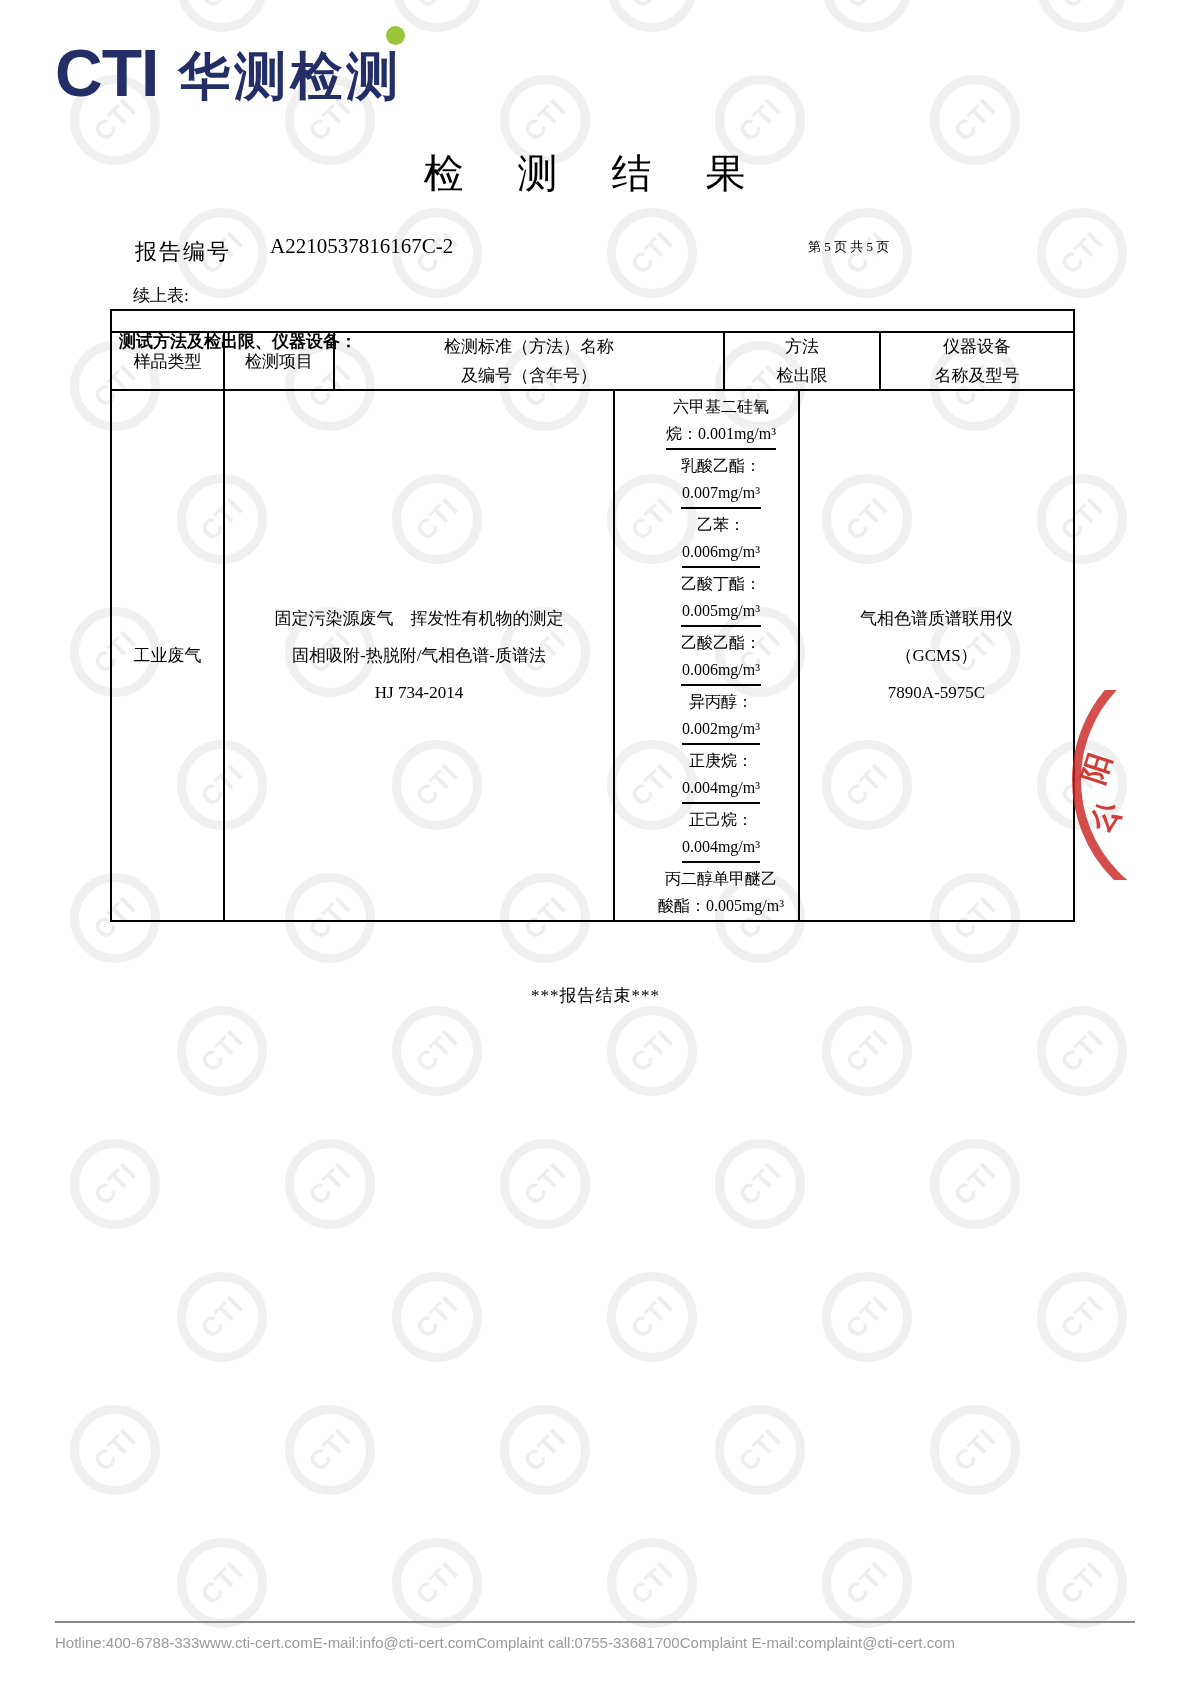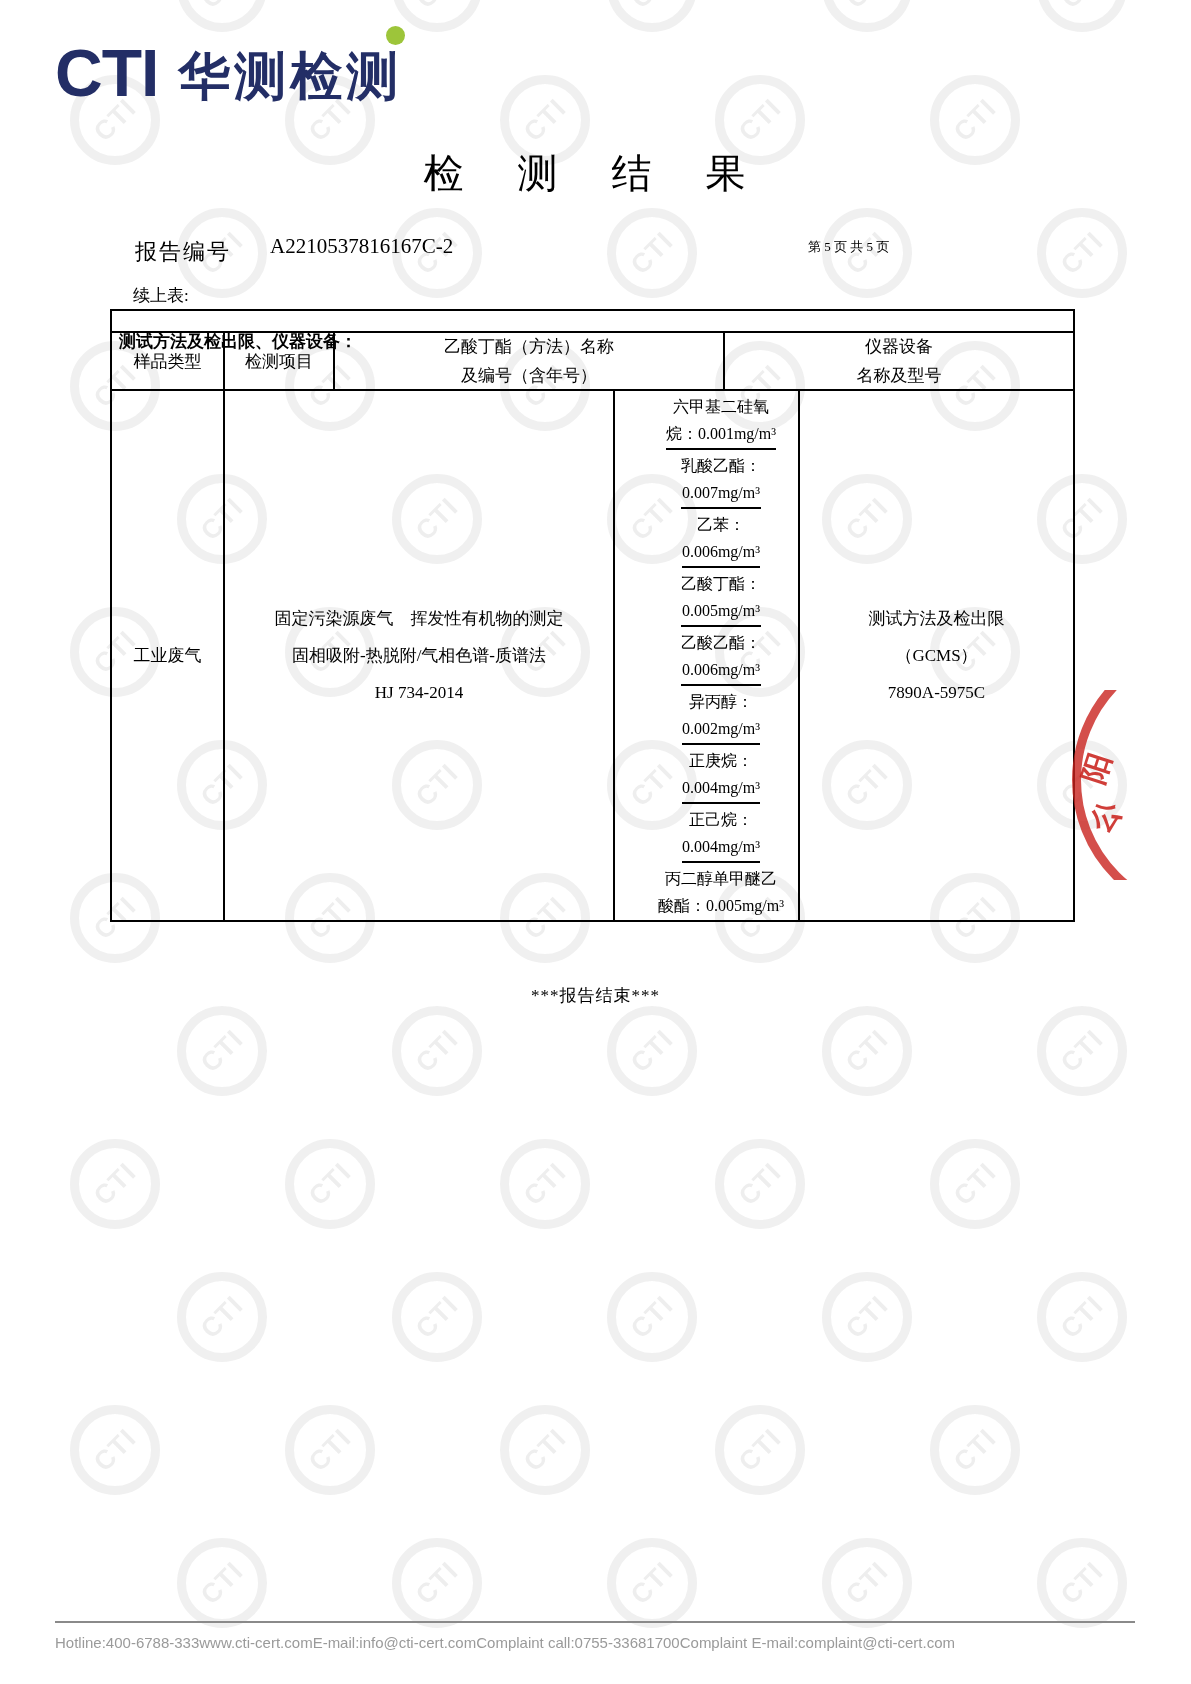--- a/index.html
+++ b/index.html
@@ -300,22 +300,26 @@
       <div class="tbl-caption">测试方法及检出限、仪器设备：</div>
 
       <div class="tbl-head">
         <div class="cell c1">
           <span>样品类型</span>
         </div>
         <div class="cell c2">
           <span>检测项目</span>
         </div>
         <div class="cell c3">
-          <span>乙酸丁酯（方法）名称</span>
+          <span>检测标准（方法）名称</span>
           <span>及编号（含年号）</span>
+        </div>
+        <div class="cell c4">
+          <span>方法</span>
+          <span>检出限</span>
         </div>
         <div class="cell c5">
           <span>仪器设备</span>
           <span>名称及型号</span>
         </div>
       </div>
 
       <div class="tbl-body">
         <div class="cell c1 body-cell">
           <span>工业废气</span>
@@ -357,21 +361,21 @@
           <div class="limit-cell">
             <span>正己烷：</span>
             <span>0.004mg/m³</span>
           </div>
           <div class="limit-cell">
             <span>丙二醇单甲醚乙</span>
             <span>酸酯：0.005mg/m³</span>
           </div>
         </div>
         <div class="cell c5 body-cell">
-          <span>测试方法及检出限</span>
+          <span>气相色谱质谱联用仪</span>
           <span>（GCMS）</span>
           <span>7890A-5975C</span>
         </div>
       </div>
     </div>
 
     <div class="end-note">***报告结束***</div>
 
     <div class="stamp">
       <div class="stamp-ring"></div>

